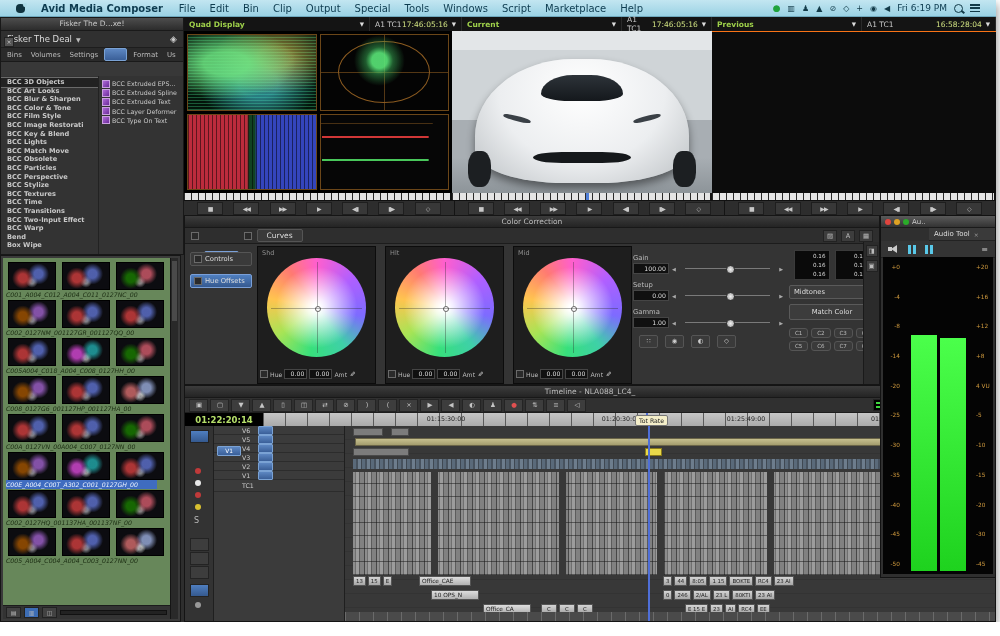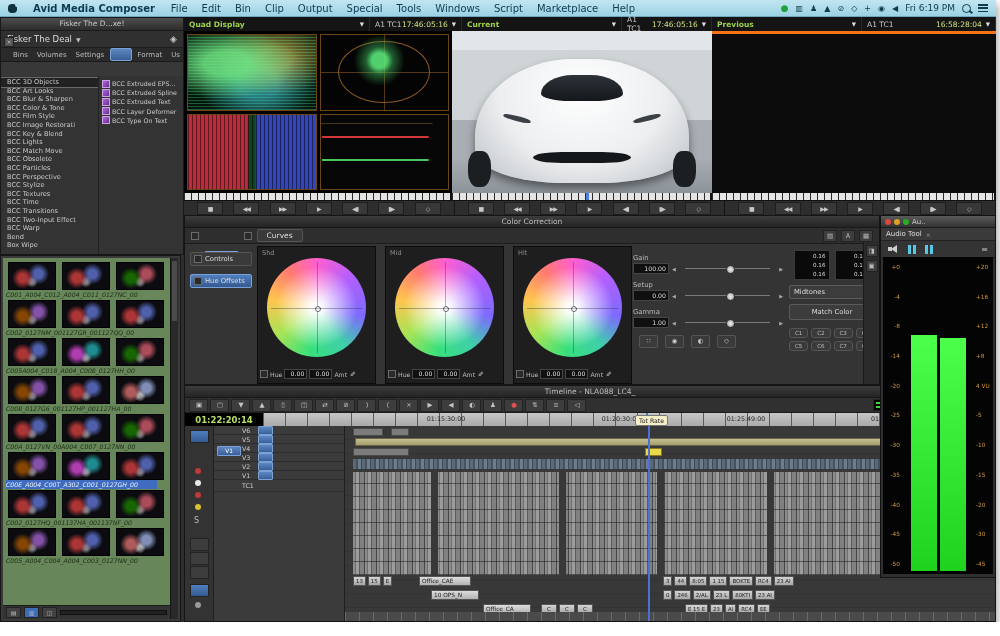--- a/index.html
+++ b/index.html
@@ -1,45 +1,45 @@
 <!DOCTYPE html>
 <html><head>
 <meta charset="utf-8">
 <style>
   html,body{margin:0;padding:0;background:#fff;font-family:"DejaVu Sans",sans-serif;}
   body{width:1000px;height:636px;position:relative;overflow:hidden;}
   .app{position:absolute;left:0;top:0;width:996px;height:622px;background:#2e2e2e;overflow:hidden;box-shadow:2px 4px 8px rgba(0,0,0,.35);}
   
-  .menubar{position:absolute;left:0;top:0;right:0;height:17px;background:linear-gradient(#c3e6f1,#9bd2e4);display:flex;align-items:center;padding:0 8px;font-size:10px;color:#0d3b4f;border-bottom:1px solid #6fa8bd;box-sizing:border-box;}
+  .menubar{position:absolute;left:0;top:0;right:0;height:17px;background:linear-gradient(#c3e6f1,#9bd2e4);display:flex;align-items:center;padding:0 16px;font-size:10px;color:#0d3b4f;border-bottom:1px solid #6fa8bd;box-sizing:border-box;}
   .apple{width:9px;height:10px;position:relative;margin-right:9px;}
   .apple::before{content:"";position:absolute;left:0;top:1px;width:9px;height:9px;background:#10333f;border-radius:45% 45% 42% 42%;}
   .apple::after{content:"";position:absolute;right:-2px;top:0;width:4px;height:4px;background:#aedce9;border-radius:50%;}
   .menu-item{padding:0 7px;white-space:nowrap;}
   .menu-item.bold{font-weight:bold;padding-right:9px;}
   .menubar-right{margin-left:auto;display:flex;align-items:center;gap:7px;}
   .status-icon{font-size:8px;color:#123a48;}
   .status-icon.green{color:#1fa33c;font-size:9px;}
   .search-glyph{width:7px;height:7px;border:1.4px solid #123a48;border-radius:50%;position:relative;}
   .search-glyph::after{content:"";position:absolute;left:6px;top:6px;width:4px;height:1.5px;background:#123a48;transform:rotate(40deg);}
   .list-glyph{width:10px;height:8px;display:flex;flex-direction:column;justify-content:space-between;}
   .list-glyph i{height:1.5px;background:#123a48;}
   .clock{font-size:9px;white-space:nowrap;}
   
   .project{position:absolute;left:0;top:17px;width:184px;height:238px;background:#383838;border:1px solid #181818;box-sizing:border-box;}
   .proj-title{height:12px;background:linear-gradient(#4d4d4d,#2c2c2c);color:#c6c6c6;font-size:7.5px;text-align:center;line-height:12px;position:relative;border-bottom:1px solid #1a1a1a;}
   .proj-close{position:absolute;left:3px;top:2px;width:8px;height:8px;background:#555;border:1px solid #222;color:#ccc;font-size:6px;line-height:7px;text-align:center;}
   .proj-row{height:16px;display:flex;align-items:center;color:#ddd;font-size:8.5px;padding:0 6px;gap:4px;background:#303030;border-bottom:1px solid #1d1d1d;}
   .dd-arrow{font-size:6px;color:#bbb;}
   .proj-diamond{margin-left:auto;color:#ccc;font-size:9px;}
-  .proj-tabs{height:13px;display:flex;align-items:center;font-size:7px;color:#bbb;background:#2a2a2a;padding-left:9px;gap:3px;border-bottom:1px solid #1a1a1a;}
+  .proj-tabs{height:13px;display:flex;align-items:center;font-size:7px;color:#bbb;background:#2a2a2a;padding-left:3px;gap:3px;border-bottom:1px solid #1a1a1a;}
   .ptab{padding:1px 3px;}
   .ptab.icon-tab{width:15px;height:9px;background:linear-gradient(#5a85c0,#38movie?) ;}
   .icon-tab{width:16px;height:9px;background:linear-gradient(#5d87c2,#3a5f98);border:1px solid #7aa2d4;border-radius:2px;display:flex;align-items:center;justify-content:center;color:#fff;font-size:5px;}
   .eff-lists{position:absolute;left:0;top:58px;right:0;bottom:0;display:flex;background:#333;}
-  .eff-cat{width:97px;border-right:1px solid #222;padding-top:2px;overflow:hidden;}
+  .eff-cat{width:97px;border-right:1px solid #222;padding-top:2px;overflow:hidden;font-weight:bold;}
   .eff-cat .eitem{font-size:6.6px;color:#c9c9c9;line-height:8.6px;padding-left:6px;white-space:nowrap;overflow:hidden;}
   .eff-cat .eitem:first-child{background:#222;outline:1px solid #6a6a6a;}
   .eff-fx{flex:1;padding-top:3px;overflow:hidden;}
   .fxitem{display:flex;align-items:center;gap:2px;font-size:6.3px;color:#c9c9c9;line-height:9.2px;padding-left:3px;white-space:nowrap;overflow:hidden;}
   .fx-ico{width:6px;height:6px;flex:none;background:linear-gradient(135deg,#b06ad8,#6a2a9a);border:1px solid #caa0e0;}
   
   .bin{position:absolute;left:0;top:255px;width:181px;height:367px;background:#3a3a3a;border:1px solid #161616;box-sizing:border-box;}
   .bin-inner{position:absolute;left:2px;top:2px;right:10px;bottom:16px;background:#67875a;overflow:hidden;padding:4px 0 0 3px;}
   .bin-row{margin-bottom:1px;}
   .thumbs{display:flex;gap:6px;padding-left:2px;}
@@ -55,21 +55,21 @@
   .bin-name{display:block;font-size:6.2px;font-style:italic;color:#1b2d12;white-space:nowrap;line-height:9px;overflow:hidden;}
   .bin-row.selected .bin-name{color:#eaf1ff;background:#3f6cc0;width:92%;}
   .bin-toolbar{position:absolute;left:2px;bottom:2px;right:10px;height:13px;background:#333;border-top:1px solid #1c1c1c;display:flex;align-items:center;gap:3px;padding:0 3px;}
   .bin-tool{width:13px;height:9px;background:#424242;border:1px solid #222;color:#bbb;font-size:6px;text-align:center;line-height:9px;}
   .bin-tool.blue{background:#3d6db5;}
   .bin-slider{flex:1;height:3px;background:#222;border:1px solid #111;}
   .bin-scroll{position:absolute;right:2px;top:2px;bottom:2px;width:7px;background:#292929;border-left:1px solid #151515;}
   .bin-scroll::before{content:"";position:absolute;left:1px;right:1px;top:3px;height:60px;background:#4a4a4a;}
   
   .monitors{position:absolute;left:184px;top:17px;width:812px;height:198px;background:#0c0c0c;}
-  .mon-headers{position:absolute;left:0;top:0;right:0;height:14px;display:flex;background:#141414;border-bottom:3px solid #f97316;}
+  .mon-headers{position:absolute;left:0;top:0;right:0;height:14px;display:flex;background:#141414;border-bottom:1px solid #f97316;}
   .mh{display:flex;align-items:center;font-size:7.5px;padding:0 5px;border-right:1px solid #2a2a2a;box-sizing:border-box;}
   .mh .gl{color:#9ed04a;font-weight:bold;}
   .mh .tl{color:#c9c9c9;}
   .mh .tc{color:#cfe080;margin-left:auto;}
   .mh .dd{margin-left:auto;color:#ddd;font-size:5.5px;}
   .mh .dd2{margin-left:4px;color:#ddd;font-size:5.5px;}
   .mon-videos{position:absolute;left:0;top:14px;height:162px;display:flex;}
   .quad{width:268px;background:#000;display:grid;grid-template-columns:1fr 1fr;grid-template-rows:1fr 1fr;gap:3px;padding:3px;box-sizing:border-box;}
   .scope{position:relative;border:1px solid #6b4618;background:#040404;overflow:hidden;}
   .scope.waveform{background:
@@ -156,21 +156,21 @@
   .match-btn{margin-top:5px;background:#3c3c3c;border:1px solid #5a5a5a;border-radius:2px;color:#ddd;font-size:6.8px;text-align:center;padding:3px 0;}
   .c-grid{margin-top:8px;display:grid;grid-template-columns:repeat(4,1fr);gap:3px;}
   .c-btn{background:#3a3a3a;border:1px solid #555;border-radius:3px;color:#bbb;font-size:5.6px;text-align:center;padding:1px 0;}
   .cc-edge{position:absolute;right:0;top:0;bottom:0;width:15px;background:#2b2b2b;border-left:1px solid #1a1a1a;}
   .cc-edge .cc-ticon{margin:3px auto;width:10px;}
   
   .audio{position:absolute;left:880px;top:215px;width:116px;height:363px;background:#2f2f2f;border:1px solid #121212;box-sizing:border-box;z-index:6;}
   .audio-title{height:11px;background:linear-gradient(#5a5a5a,#333);display:flex;align-items:center;gap:3px;padding:0 4px;color:#ccc;font-size:7px;border-bottom:1px solid #1a1a1a;}
   .tdot{width:6px;height:6px;border-radius:50%;}
   .tdot.r{background:#e0443e;} .tdot.y{background:#dea123;} .tdot.g{background:#2aab29;}
-  .audio-tab{height:12px;background:#3a3a3a;display:flex;align-items:center;gap:4px;font-size:7px;color:#ddd;padding:0 5px;border-bottom:1px solid #222;}
+  .audio-tab{height:12px;background:#3a3a3a;display:flex;align-items:center;gap:4px;font-size:7px;color:#ddd;padding:0 5px;border-bottom:1px solid #222;margin-left:48px;}
   .tab-x{color:#999;font-size:6px;}
   .audio-toolbar{height:16px;display:flex;align-items:center;gap:9px;padding:0 7px;background:#343434;border-bottom:1px solid #222;}
   .spkr{width:11px;height:9px;position:relative;}
   .spkr::before{content:"";position:absolute;left:0;top:2.5px;width:4px;height:4px;background:#ccc;}
   .spkr::after{content:"";position:absolute;left:3px;top:0;border-top:4.5px solid transparent;border-bottom:4.5px solid transparent;border-right:6px solid #ccc;}
   .mind{display:flex;gap:2px;}
   .mind i{width:3px;height:9px;background:#59c8e8;}
   .audio-menu{margin-left:auto;color:#ccc;font-size:8px;}
   .audio-meters{position:absolute;left:2px;top:41px;right:2px;bottom:3px;background:#040404;display:flex;}
   .scale{width:19px;display:flex;flex-direction:column;justify-content:space-between;padding:7px 2px;font-size:5.8px;color:#d09a3e;box-sizing:border-box;}
@@ -533,35 +533,35 @@
             <div class="wheel-row">
               <span class="chk"></span>
               <span>Hue</span>
               <span class="val-box">0.00</span>
               <span class="val-box">0.00</span>
               <span>Amt</span>
               <span class="dropper">✎</span>
             </div>
           </div>
           <div class="wheel-panel">
-            <span class="wheel-label">Mid</span>
+            <span class="wheel-label">Hlt</span>
             <div class="wheel">
               <span class="dot"></span>
             </div>
             <div class="wheel-row">
               <span class="chk"></span>
               <span>Hue</span>
               <span class="val-box">0.00</span>
               <span class="val-box">0.00</span>
               <span>Amt</span>
               <span class="dropper">✎</span>
             </div>
           </div>
           <div class="wheel-panel">
-            <span class="wheel-label">Hlt</span>
+            <span class="wheel-label">Mid</span>
             <div class="wheel">
               <span class="dot"></span>
             </div>
             <div class="wheel-row">
               <span class="chk"></span>
               <span>Hue</span>
               <span class="val-box">0.00</span>
               <span class="val-box">0.00</span>
               <span>Amt</span>
               <span class="dropper">✎</span>

